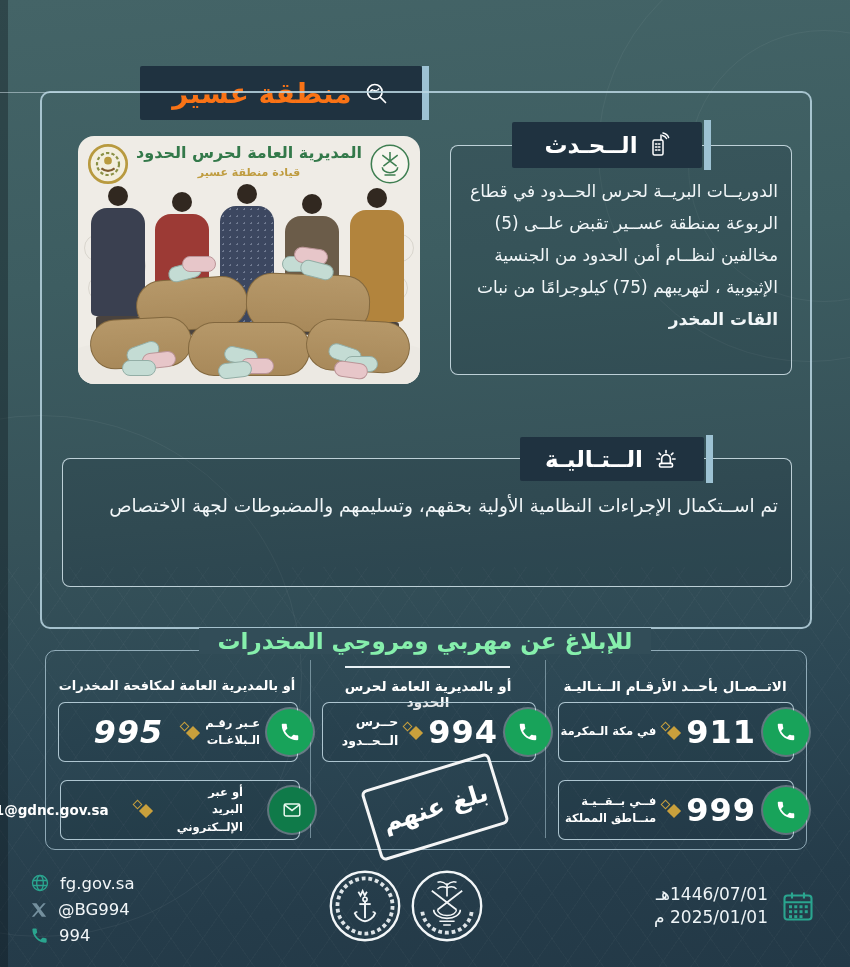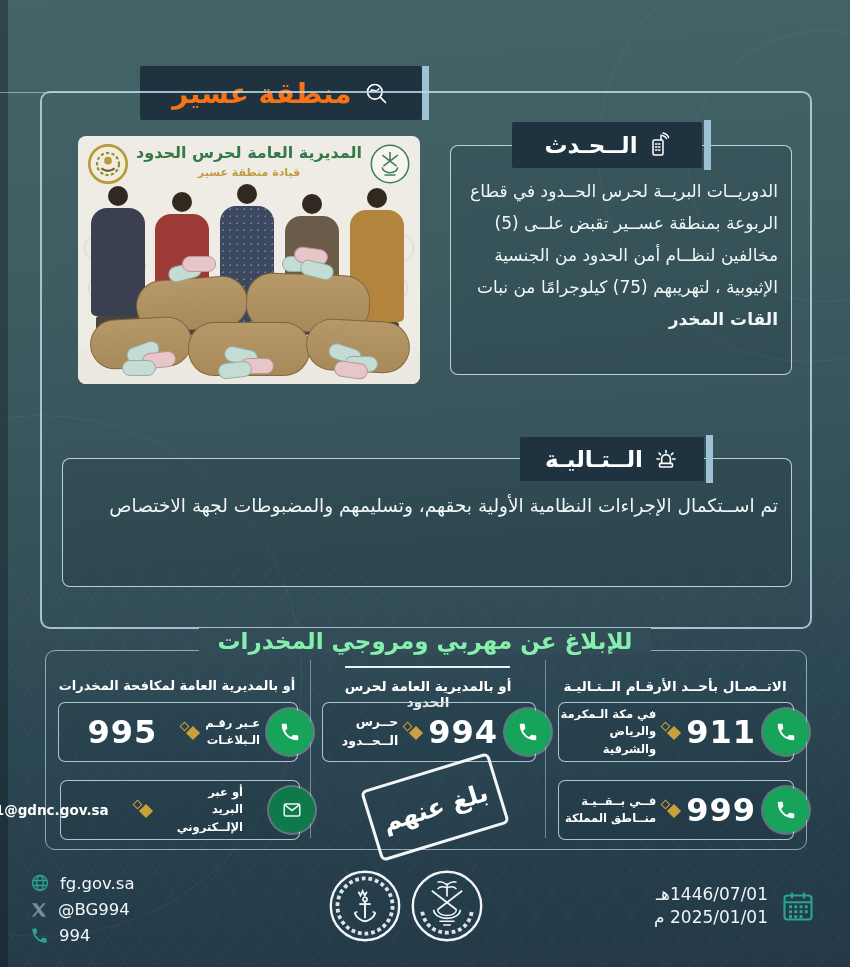--- a/index.html
+++ b/index.html
@@ -53,21 +53,21 @@
     border:3px solid rgba(255,255,255,0.95);border-radius:6px;display:flex;align-items:center;justify-content:center;
     color:#fff;font-size:25px;font-weight:bold;direction:rtl;z-index:2;letter-spacing:1px;}
   
   .contact-list{position:absolute;left:30px;top:873px;display:flex;flex-direction:column;gap:7px;z-index:2;}
   .contact-row{display:flex;align-items:center;gap:10px;color:#f2f6f8;font-size:16.5px;}
   .logos{position:absolute;left:327px;top:868px;display:flex;gap:6px;z-index:2;}
   .dates{position:absolute;right:34px;top:884px;display:flex;align-items:center;gap:12px;z-index:2;}
   .dates-col{display:flex;flex-direction:column;gap:3px;text-align:right;align-items:flex-end;}
   .date-line{color:#eef4f7;font-size:17px;direction:rtl;}
   
-  .photo{position:absolute;left:78px;top:136px;width:342px;height:248px;border-radius:8px;overflow:hidden;
+  .photo{position:absolute;left:78px;top:136px;width:342px;height:248px;border-radius:16px;overflow:hidden;
     background:#efece6;z-index:3;}
   .ph-emblem{position:absolute;top:6px;width:44px;height:44px;border-radius:50%;z-index:5;}
   .ph-texts{position:absolute;left:0;right:0;top:7px;text-align:center;direction:rtl;z-index:4;}
   .ph-l1{color:#33794a;font-weight:bold;font-size:16px;}
   .ph-l2{color:#bf9c3f;font-weight:bold;font-size:11px;margin-top:4px;}
   .wm{position:absolute;width:26px;height:26px;border:1px solid rgba(115,110,95,0.18);border-radius:50%;z-index:1;}
   .person{position:absolute;width:56px;z-index:3;}
   .head{width:20px;height:20px;border-radius:50%;background:#312820;margin:0 auto 2px auto;}
   .torso{width:54px;margin:0 auto;border-radius:16px 16px 5px 5px;}
   .legs{width:44px;height:42px;margin:0 auto;background:rgba(45,38,32,0.85);border-radius:3px;}
@@ -224,21 +224,20 @@
           <path d="M6.62 10.79c1.44 2.83 3.76 5.14 6.59 6.59l2.2-2.21c.27-.27.67-.36 1.02-.24 1.12.37 2.33.57 3.57.57.55 0 1 .45 1 1V20c0 .55-.45 1-1 1-9.39 0-17-7.61-17-17 0-.55.45-1 1-1h3.5c.55 0 1 .45 1 1 0 1.25.2 2.45.57 3.57.11.35.03.74-.25 1.02l-2.2 2.2z"></path>
         </svg>
     </span>
     <span class="num">911</span>
     <span class="diamond">
         <span class="d1"></span>
         <span class="d2"></span>
       </span>
     <span class="lbl">
       <span>في مكة الـمكرمة</span>
-      <span>والرياض والشرقية</span>
     </span>
   </div>
   <div class="num-item" style="left:558px;top:780px;width:234px;">
     <span class="badge">
       <svg width="22" height="22" viewBox="0 0 24 24" fill="#ffffff">
           <path d="M6.62 10.79c1.44 2.83 3.76 5.14 6.59 6.59l2.2-2.21c.27-.27.67-.36 1.02-.24 1.12.37 2.33.57 3.57.57.55 0 1 .45 1 1V20c0 .55-.45 1-1 1-9.39 0-17-7.61-17-17 0-.55.45-1 1-1h3.5c.55 0 1 .45 1 1 0 1.25.2 2.45.57 3.57.11.35.03.74-.25 1.02l-2.2 2.2z"></path>
         </svg>
     </span>
     <span class="num">999</span>
     <span class="diamond">
@@ -275,21 +274,21 @@
         </svg>
     </span>
     <span class="lbl">
       <span>عـبر رقـم</span>
       <span>الـبلاغـات</span>
     </span>
     <span class="diamond">
         <span class="d1"></span>
         <span class="d2"></span>
       </span>
-    <span class="num" style="margin-right:18px;">995</span>
+    <span class="num" style="margin-right:12px;font-style:italic;">995</span>
   </div>
   <div class="num-item" style="left:60px;top:780px;width:238px;gap:19px;">
     <span class="badge badge-mail">
       <svg width="22" height="22" viewBox="0 0 24 24" fill="none" stroke="#eafaf0" stroke-width="1.6">
         <rect x="3.5" y="5.5" width="17" height="13" rx="1.5"></rect>
           <path d="m4 6.5 8 6 8-6"></path>
       </svg>
     </span>
     <span class="lbl">
       <span>أو عبر البريد</span>

